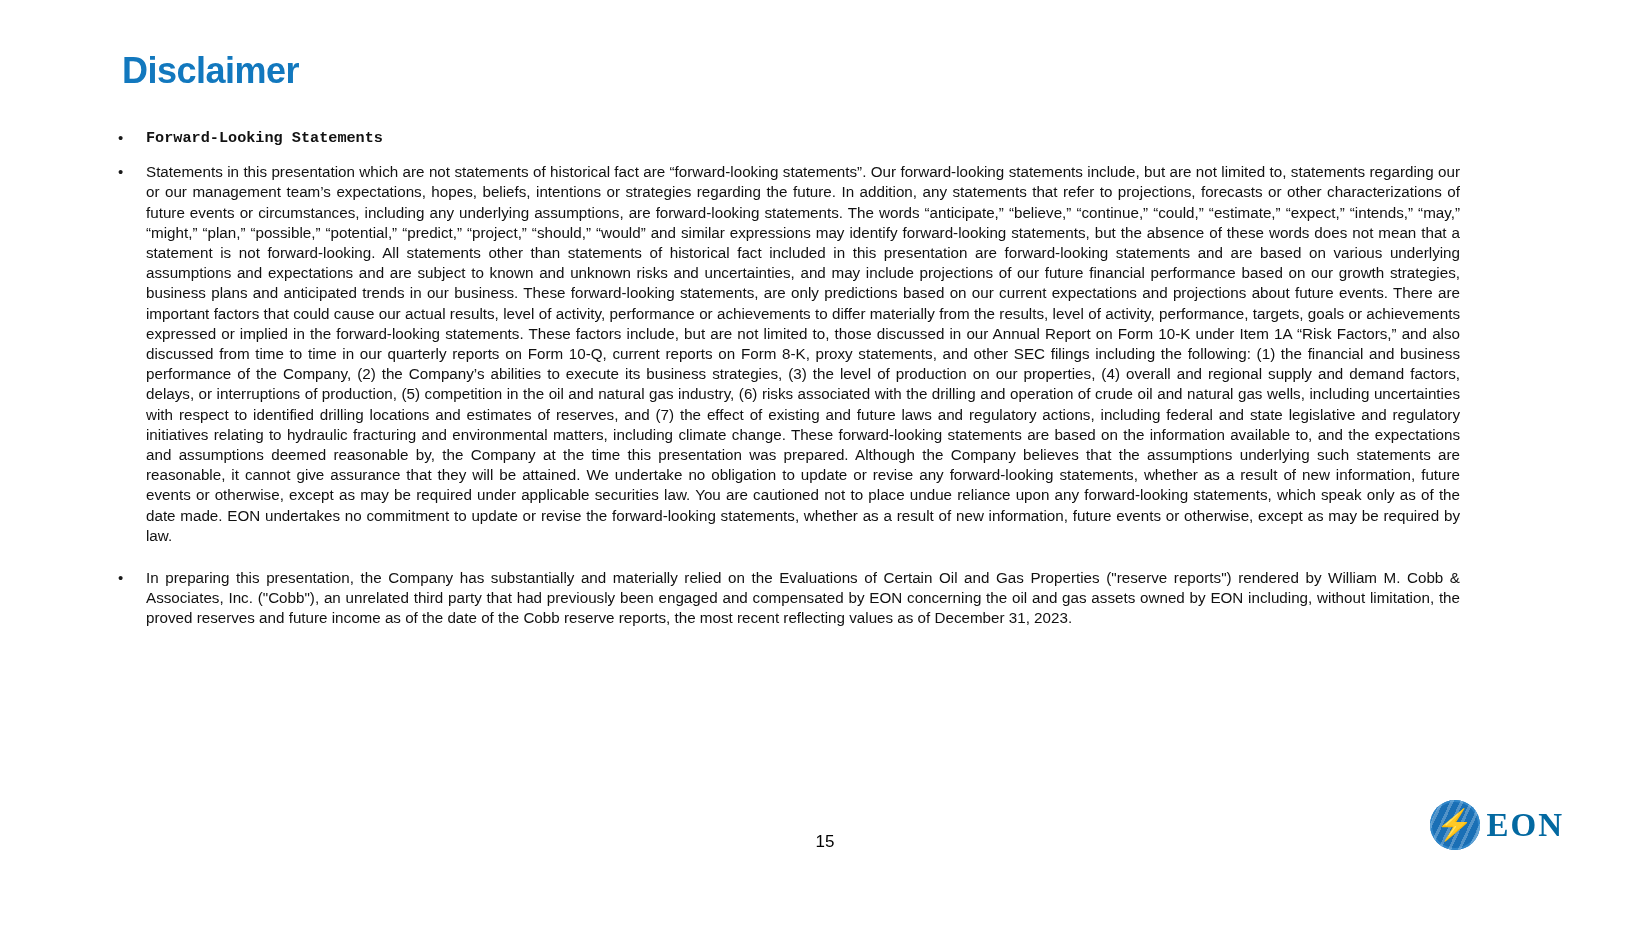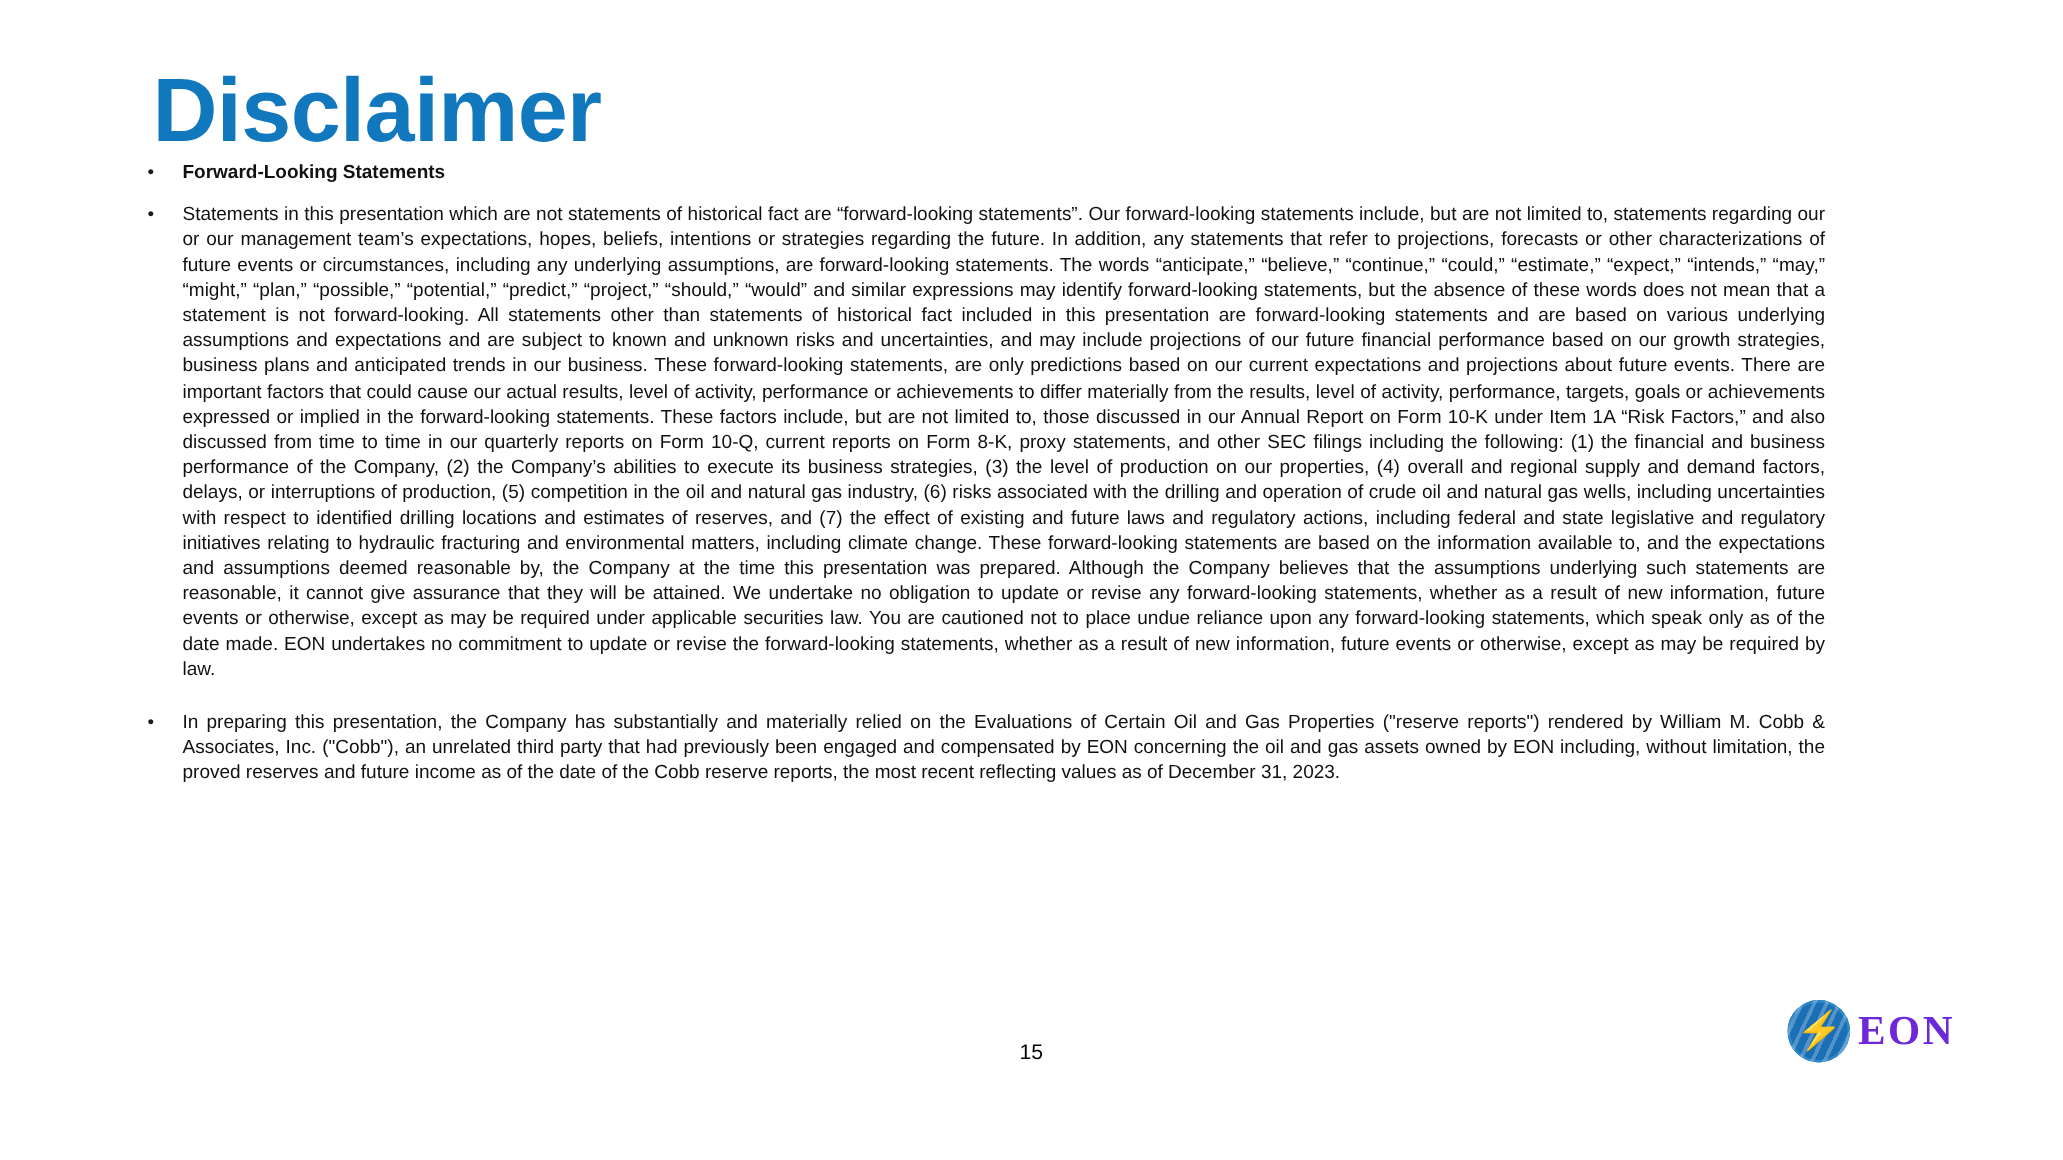--- a/index.html
+++ b/index.html
@@ -18,21 +18,21 @@
   .slide {
     position: relative;
     width: 1650px;
     height: 928px;
     box-sizing: border-box;
   }
   .title {
     position: absolute;
     left: 122px;
     top: 52px;
-    font-size: 72px;
+    font-size: 36px;
     font-weight: bold;
     color: #1278be;
     letter-spacing: -0.5px;
     line-height: 1.05;
   }
   .content {
     position: absolute;
     left: 110px;
     top: 128px;
     width: 1350px;
@@ -56,20 +56,21 @@
     flex: 1 1 auto;
     font-size: 15.2px;
     line-height: 20.2px;
     text-align: justify;
     text-justify: inter-word;
     color: #111111;
   }
   .bullet-text.bold {
     font-weight: bold;
     text-align: left;
+    font-family: Liberation Mono, monospace;
   }
   .para-gap-lg {
     margin-bottom: 22px;
   }
   .page-number {
     position: absolute;
     left: 0;
     right: 0;
     top: 832px;
     text-align: center;
@@ -117,21 +118,21 @@
     align-items: center;
     justify-content: center;
     color: #ffffff;
     font-size: 30px;
     line-height: 1;
     font-weight: bold;
   }
   .logo-text {
     font-size: 33px;
     font-weight: bold;
-    color: #6d28d9;
+    color: #0369a1;
     letter-spacing: 2px;
     font-family: "Liberation Serif", serif;
   }
 </style>
 </head>
 <body>
 
 <div class="slide">
 
   <div class="title">Disclaimer</div>

